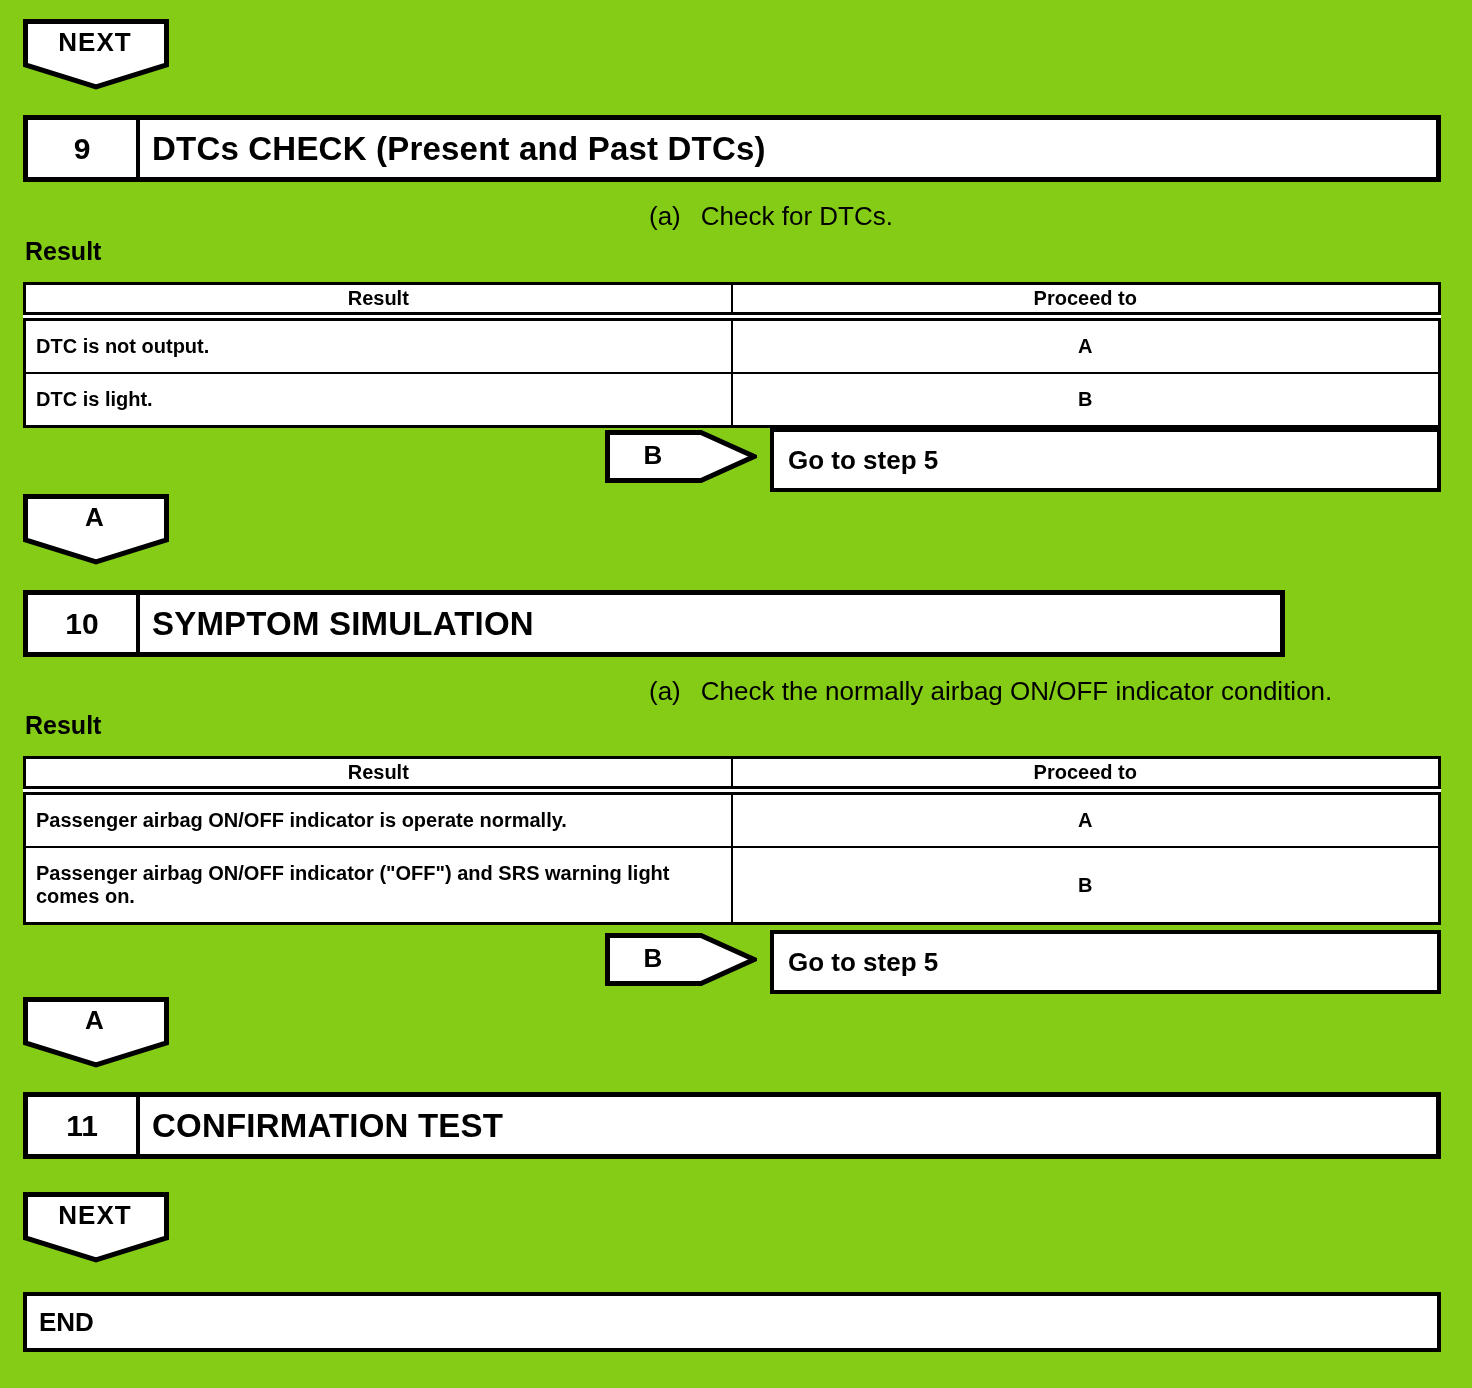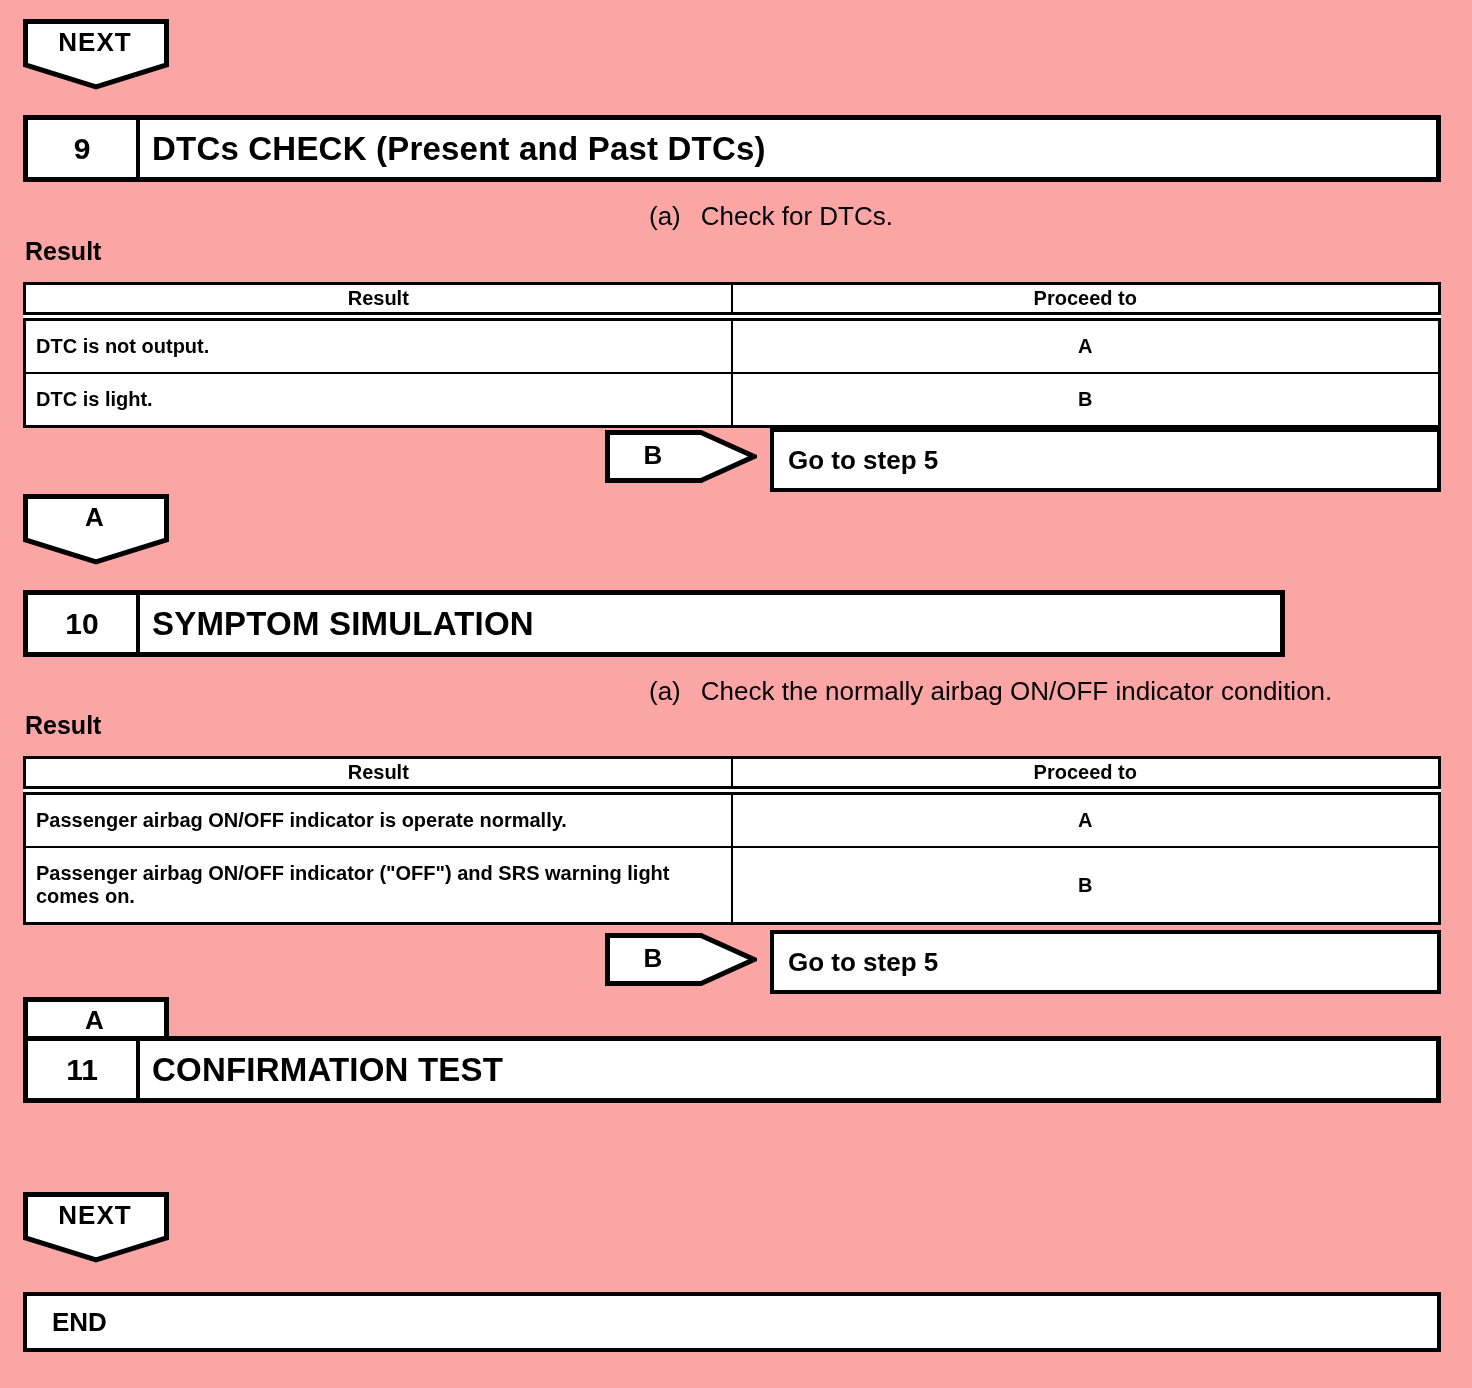--- a/index.html
+++ b/index.html
@@ -8,21 +8,21 @@
     background: #ffffff;
   }
   body {
     font-family: "Liberation Sans", sans-serif;
     color: #000;
   }
   .page {
     position: relative;
     width: 1472px;
     height: 1388px;
-    background: #fca5a5;
+    background: #84cc16;
     overflow: hidden;
   }
   .abs { position: absolute; }
 
   
   .connector {
     width: 148px;
     height: 72px;
   }
   .connector svg { display: block; width: 100%; height: 100%; }
@@ -135,21 +135,21 @@
   }
 
   
   .end-box {
     border: 4px solid #000;
     box-sizing: border-box;
     width: 1418px;
     height: 60px;
     display: flex;
     align-items: center;
-    padding-left: 25px;
+    padding-left: 12px;
     font-size: 26px;
     font-weight: bold;
     background: #fff;
   }
 </style>
 </head>
 <body>
 
 <div class="page">
 
@@ -251,21 +251,21 @@
   </div>
   <div class="abs action-box" style="left:770px; top:930px;">Go to step 5</div>
 
   <div class="abs connector" style="left:23px; top:997px;">
     <svg viewBox="0 0 148 72">
       <polygon points="2.5,2.5 143.5,2.5 143.5,46 73,68 2.5,46" fill="#fff" stroke="#000" stroke-width="5"></polygon>
     </svg>
     <span class="connector-label">A</span>
   </div>
 
-  <div class="abs step-header" style="left:23px; top:1036px; width:1418px; height:67px;">
+  <div class="abs step-header" style="left:23px; top:1092px; width:1418px; height:67px;">
     <div class="step-number">11</div>
     <div class="step-title">CONFIRMATION TEST</div>
   </div>
 
   <div class="abs connector" style="left:23px; top:1192px;">
     <svg viewBox="0 0 148 72">
       <polygon points="2.5,2.5 143.5,2.5 143.5,46 73,68 2.5,46" fill="#fff" stroke="#000" stroke-width="5"></polygon>
     </svg>
     <span class="connector-label">NEXT</span>
   </div>

